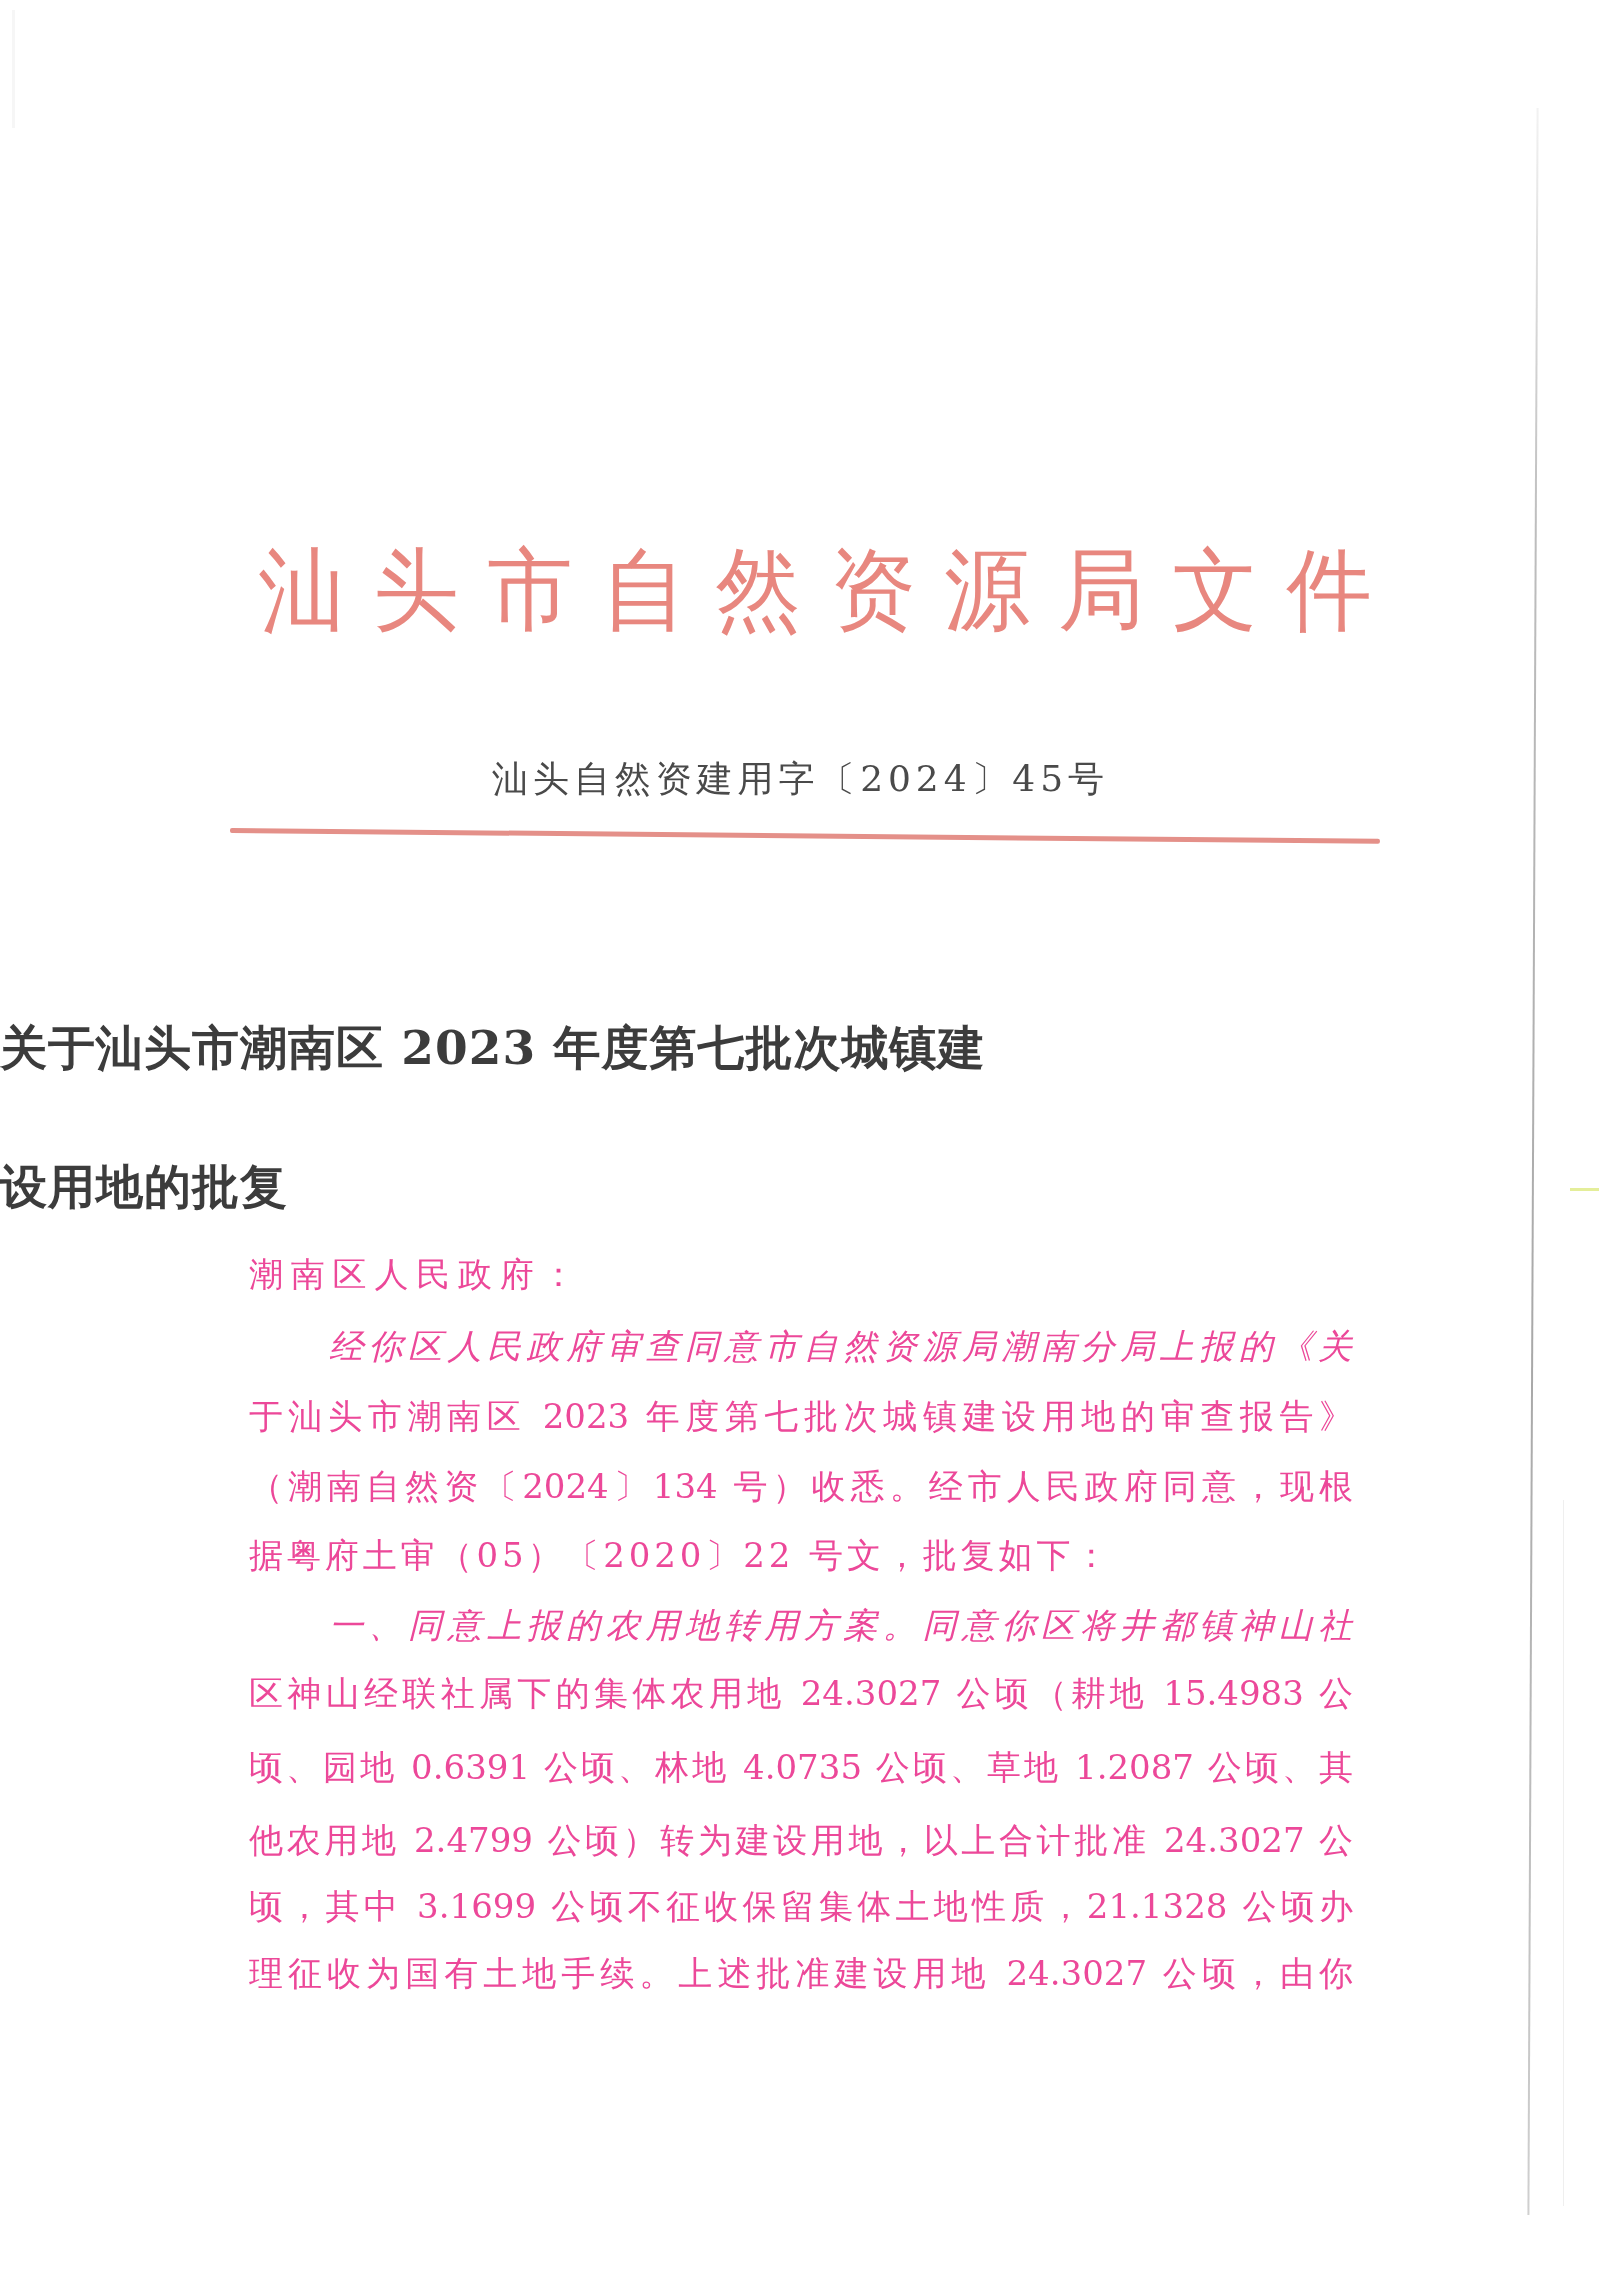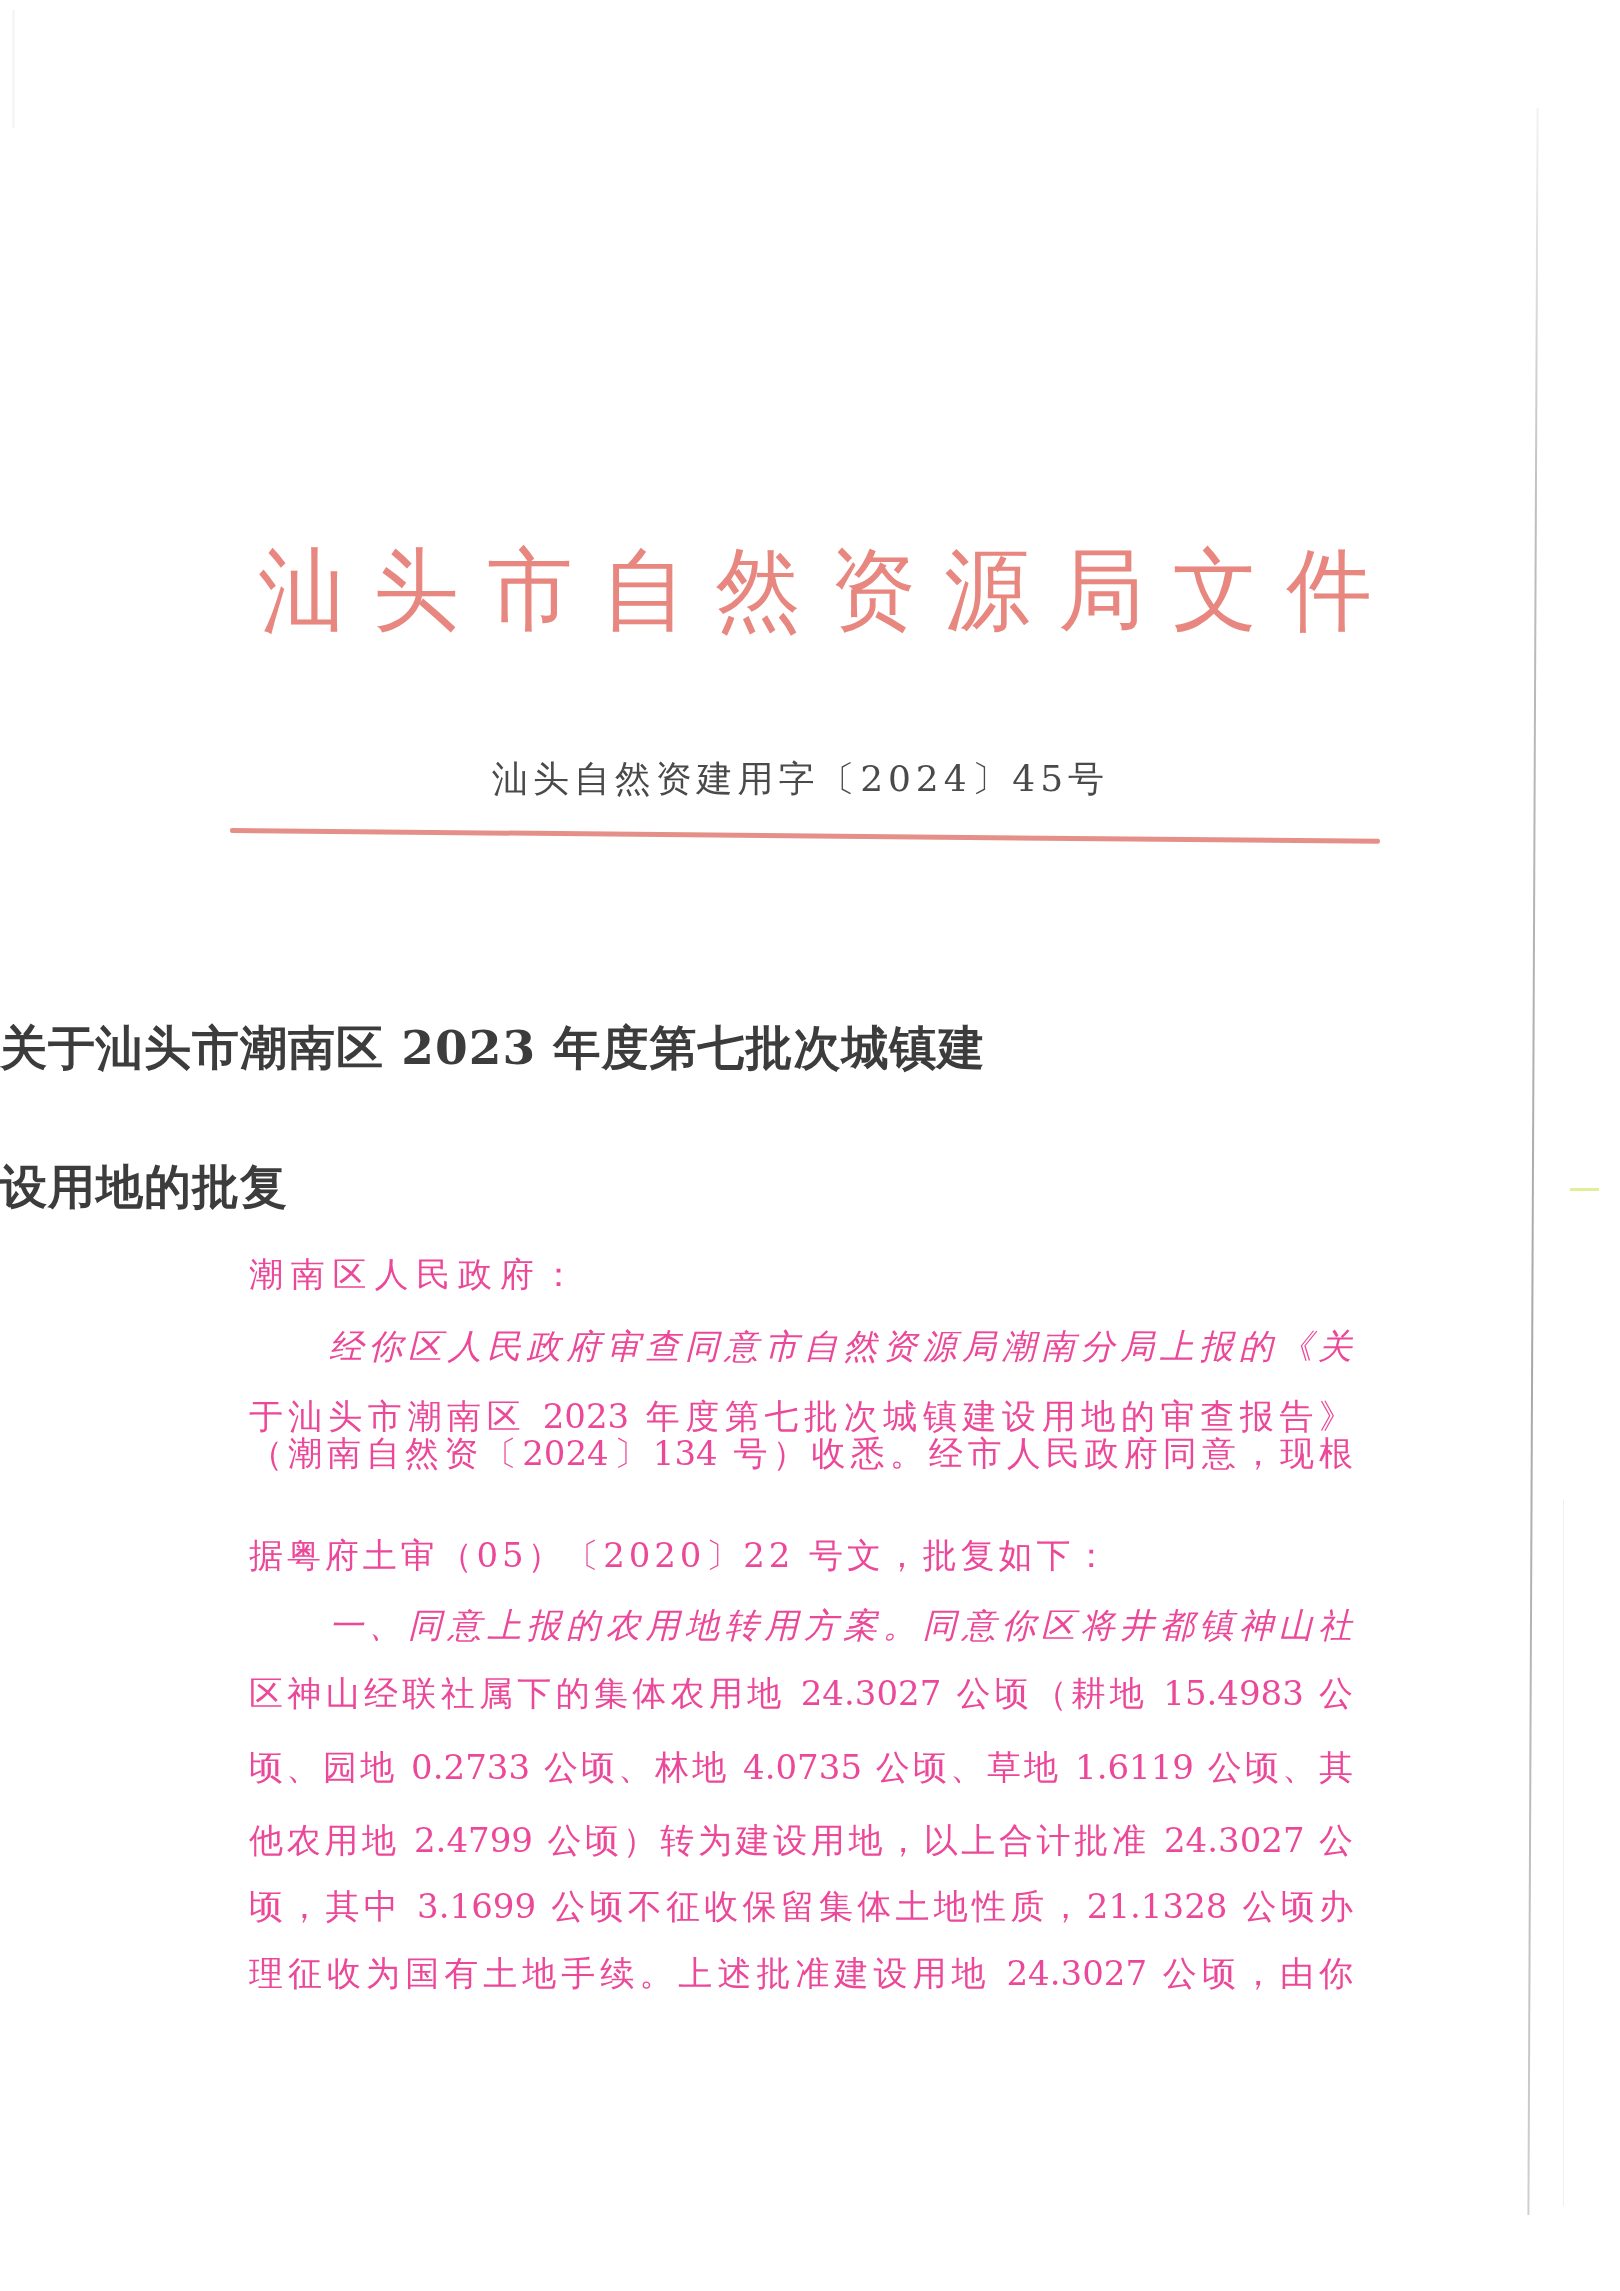--- a/index.html
+++ b/index.html
@@ -46,25 +46,25 @@
 
 <div class="abs red-rule"></div>
 
 <div class="abs subject l1">关于汕头市潮南区 2023 年度第七批次城镇建</div>
 <div class="abs subject l2">设用地的批复</div>
 
 <div class="abs line salutation" style="top:1245px;">潮南区人民政府：</div>
 
 <div class="abs line indent" style="top:1317px;">经你区人民政府审查同意市自然资源局潮南分局上报的《关</div>
 <div class="abs line" style="top:1387px;">于汕头市潮南区 2023 年度第七批次城镇建设用地的审查报告》</div>
-<div class="abs line" style="top:1424px;">（潮南自然资〔2024〕134 号）收悉。经市人民政府同意，现根</div>
+<div class="abs line" style="top:1457px;">（潮南自然资〔2024〕134 号）收悉。经市人民政府同意，现根</div>
 <div class="abs line last" style="top:1526px; letter-spacing:3.9px;">据粤府土审（05）〔2020〕22 号文，批复如下：</div>
 <div class="abs line indent" style="top:1596px;">一、同意上报的农用地转用方案。同意你区将井都镇神山社</div>
 <div class="abs line" style="top:1664px;">区神山经联社属下的集体农用地 24.3027 公顷（耕地 15.4983 公</div>
-<div class="abs line" style="top:1738px;">顷、园地 0.2733 公顷、林地 4.0735 公顷、草地 1.6119 公顷、其</div>
+<div class="abs line" style="top:1738px;">顷、园地 0.6391 公顷、林地 4.0735 公顷、草地 1.2087 公顷、其</div>
 <div class="abs line" style="top:1811px;">他农用地 2.4799 公顷）转为建设用地，以上合计批准 24.3027 公</div>
 <div class="abs line" style="top:1877px;">顷，其中 3.1699 公顷不征收保留集体土地性质，21.1328 公顷办</div>
 <div class="abs line" style="top:1944px;">理征收为国有土地手续。上述批准建设用地 24.3027 公顷，由你</div>
 
 <div class="abs scan-line"></div>
 <div class="abs scan-line2"></div>
 <div class="abs mark"></div>
 
 
 </body></html>

